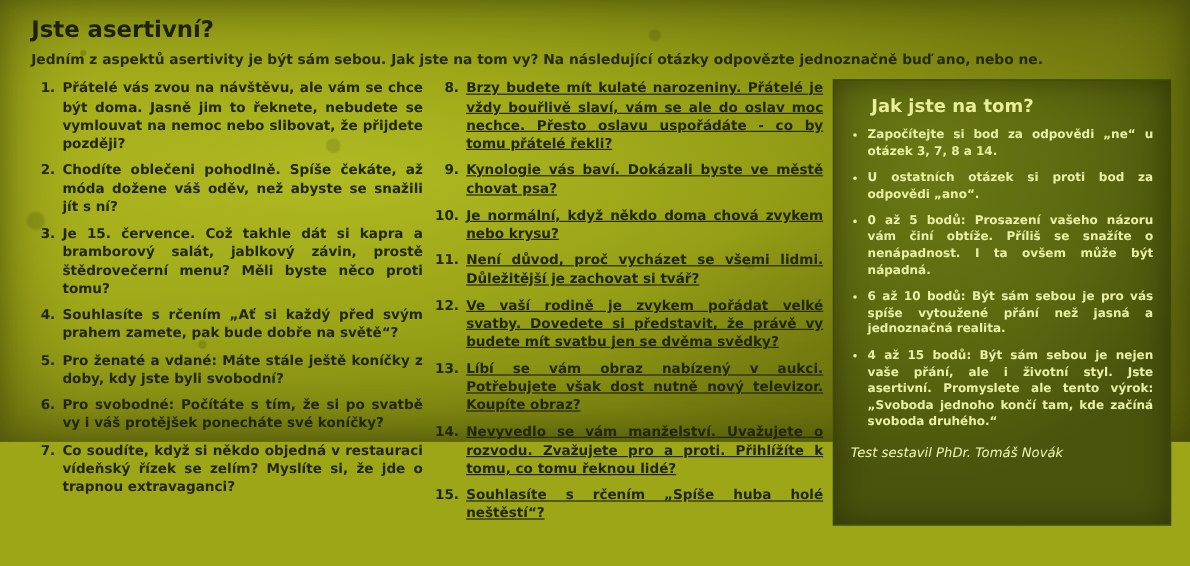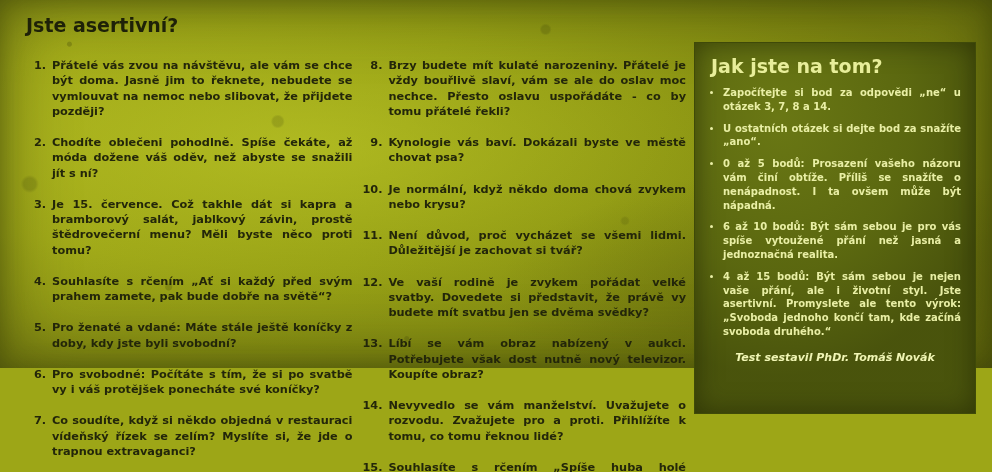--- a/index.html
+++ b/index.html
@@ -75,91 +75,91 @@
   .columns {
     display: flex;
     gap: 8px;
     align-items: flex-start;
   }
 
   .col {
     box-sizing: border-box;
   }
   .col-1 { width: 345px; padding-left: 2px; }
-  .col-2 { width: 340px; }
+  .col-2 { width: 340px; text-decoration: underline; }
   .col-3 { width: 282px; }
 
   ol.qlist {
     margin: 0;
     padding: 0 0 0 26px;
     list-style: decimal;
   }
   ol.qlist li {
     font-size: 11.3px;
     line-height: 1.35;
     font-weight: bold;
     color: #23260a;
     margin-bottom: 7px;
     text-align: justify;
     padding-left: 2px;
-    margin-top: 16px;
   }
   ol.qlist li::marker {
     font-weight: bold;
   }
 
   
   .panel {
     position: relative;
     background: #5e6b10;
     background-image:
       radial-gradient(ellipse 80% 70% at 30% 20%, rgba(120,135,25,0.45) 0%, rgba(60,70,10,0.1) 60%, rgba(35,40,5,0.35) 100%);
     border: 1px solid #3f4a08;
     padding: 12px 14px 10px 14px;
     box-sizing: border-box;
     width: 282px;
     min-height: 372px;
     box-shadow: inset 0 0 26px rgba(25,30,2,0.55);
   }
   .panel-title {
-    font-size: 19px;
+    font-size: 15px;
     font-weight: bold;
     color: #e8ee9a;
-    margin: 0 0 9px 2px;
+    margin: 0 0 9px 17px;
   }
   ul.plist {
     margin: 0;
     padding: 0 0 0 14px;
     list-style: disc;
   }
   ul.plist li {
     font-size: 10px;
     line-height: 1.38;
     font-weight: bold;
     color: #e9efa5;
     margin-bottom: 8px;
     text-align: justify;
   }
   ul.plist li::marker { color: #e9efa5; }
   .credit {
     margin-top: 12px;
-    text-align: center;
+    text-align: left;
     font-size: 11px;
-    font-weight: bold;
+    font-weight: normal;
     font-style: italic;
     color: #f0f5b4;
   }
 </style>
 </head>
 <body>
 
 <div class="page">
   <div class="content">
 
     <h1 class="title">Jste asertivní?</h1>
+    <p class="intro">Jedním z aspektů asertivity je být sám sebou. Jak jste na tom vy? Na následující otázky odpovězte jednoznačně buď ano, nebo ne.</p>
 
     <div class="columns">
 
       <div class="col col-1">
         <ol class="qlist" start="1">
           <li>Přátelé vás zvou na návštěvu, ale vám se chce být doma. Jasně jim to řeknete, nebudete se vymlouvat na nemoc nebo slibovat, že přijdete později?</li>
           <li>Chodíte oblečeni pohodlně. Spíše čekáte, až móda dožene váš oděv, než abyste se snažili jít s ní?</li>
           <li>Je 15. července. Což takhle dát si kapra a bramborový salát, jablkový závin, prostě štědrovečerní menu? Měli byste něco proti tomu?</li>
           <li>Souhlasíte s rčením „Ať si každý před svým prahem zamete, pak bude dobře na světě“?</li>
           <li>Pro ženaté a vdané: Máte stále ještě koníčky z doby, kdy jste byli svobodní?</li>
@@ -179,21 +179,21 @@
           <li>Nevyvedlo se vám manželství. Uvažujete o rozvodu. Zvažujete pro a proti. Přihlížíte k tomu, co tomu řeknou lidé?</li>
           <li>Souhlasíte s rčením „Spíše huba holé neštěstí“?</li>
         </ol>
       </div>
 
       <div class="col col-3">
         <div class="panel">
           <h2 class="panel-title">Jak jste na tom?</h2>
           <ul class="plist">
             <li>Započítejte si bod za odpovědi „ne“ u otázek 3, 7, 8 a 14.</li>
-            <li>U ostatních otázek si dejte bod za snažíte „ano“.</li>
+            <li>U ostatních otázek si proti bod za odpovědi „ano“.</li>
             <li>0 až 5 bodů: Prosazení vašeho názoru vám činí obtíže. Příliš se snažíte o nenápadnost. I ta ovšem může být nápadná.</li>
             <li>6 až 10 bodů: Být sám sebou je pro vás spíše vytoužené přání než jasná a jednoznačná realita.</li>
             <li>4 až 15 bodů: Být sám sebou je nejen vaše přání, ale i životní styl. Jste asertivní. Promyslete ale tento výrok: „Svoboda jednoho končí tam, kde začíná svoboda druhého.“</li>
           </ul>
           <div class="credit">Test sestavil PhDr. Tomáš Novák</div>
         </div>
       </div>
 
     </div>
   </div>

